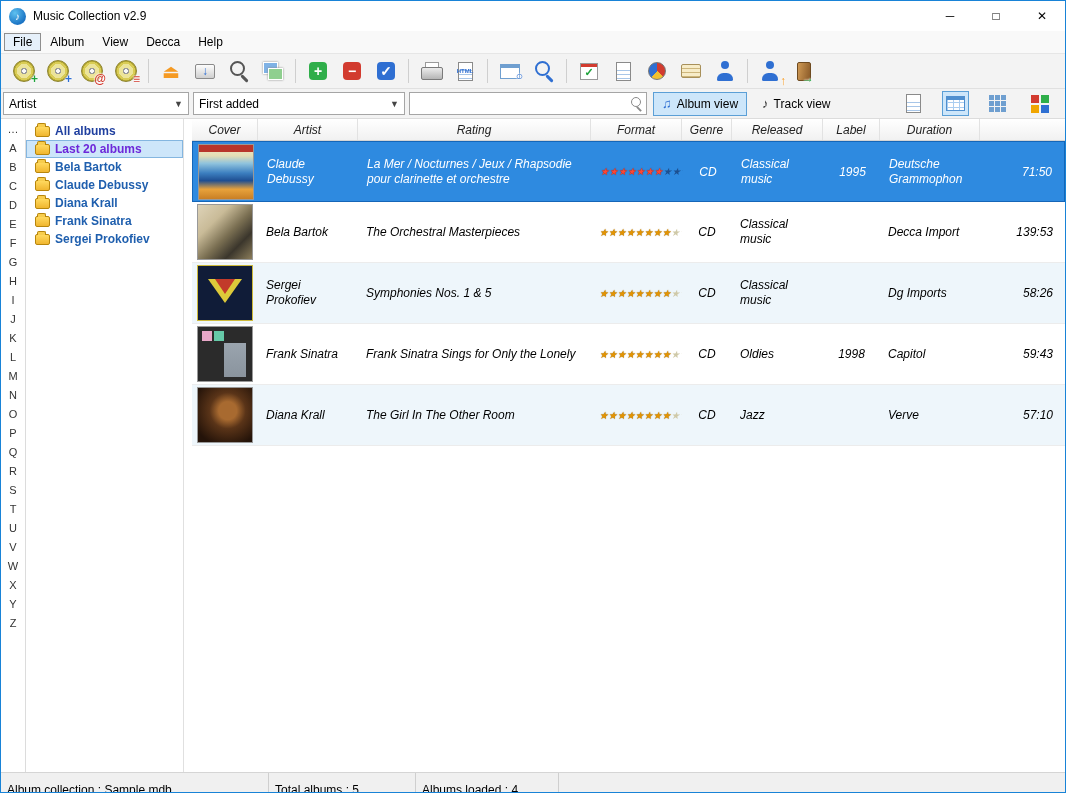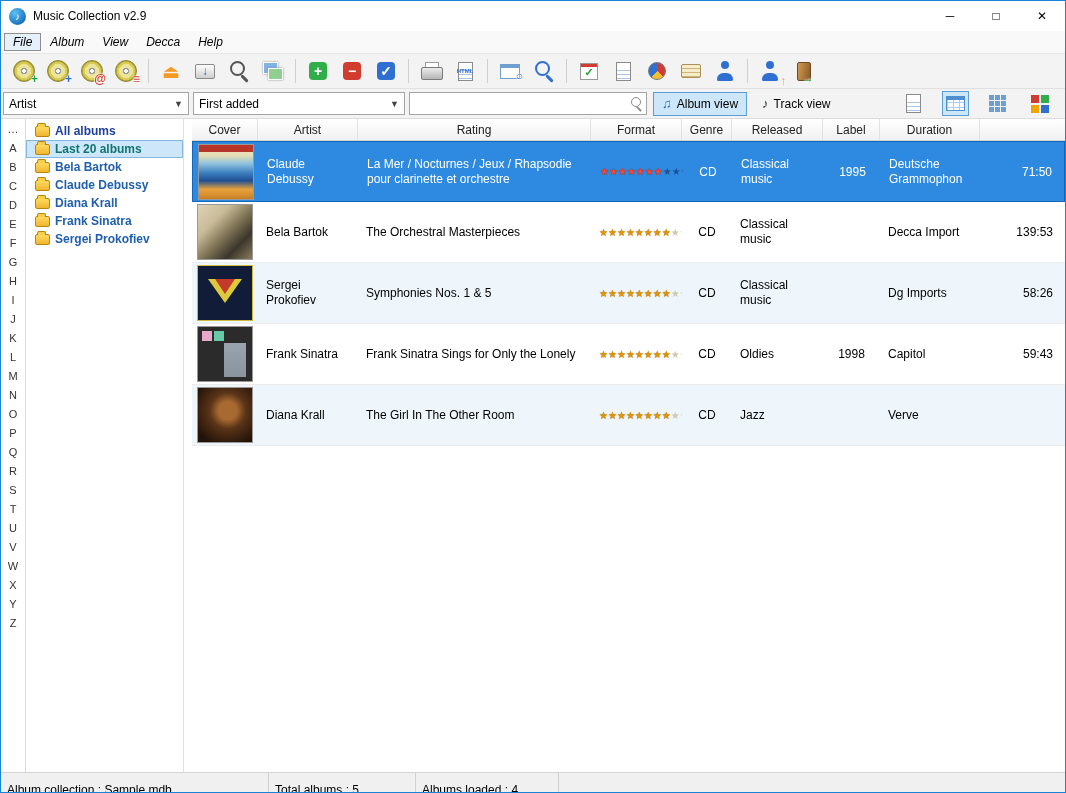--- a/index.html
+++ b/index.html
@@ -12,21 +12,21 @@
   
   .titlebar { height:30px; display:flex; align-items:center; padding-left:8px; background:#fff; }
   .app-icon { width:17px; height:17px; border-radius:50%;
     background: radial-gradient(circle at 35% 30%, #5ec1f0, #1b74c4 70%);
     color:#fff; font-size:10px; display:flex; align-items:center; justify-content:center; margin-right:7px; }
   .title-text { font-size:12px; }
   .win-controls { margin-left:auto; display:flex; height:30px; }
   .win-btn { width:46px; height:30px; display:flex; align-items:center; justify-content:center; font-size:12px; color:#000; cursor:pointer; }
   
   .menubar { height:22px; display:flex; align-items:center; padding-left:3px; background:#f9f9f9; }
-  .menu-item { padding:2px 9px; cursor:pointer;font-style:italic; }
+  .menu-item { padding:2px 9px; cursor:pointer; }
   .menu-item.active { border:1px solid #8f8f8f; background:#e6f0fa; padding:1px 8px; }
   
   .toolbar { height:36px; display:flex; align-items:center; padding:0 6px; background:#f3f3f3; border-top:1px solid #e6e6e6; border-bottom:1px solid #e0e0e0; }
   .tb-btn { width:34px; height:30px; display:flex; align-items:center; justify-content:center; cursor:pointer; border-radius:3px; }
   .tb-sep { width:1px; height:24px; background:#cfcfcf; margin:0 5px; }
   .tbi { position:relative; width:24px; height:24px; display:flex; align-items:center; justify-content:center; }
   .tbi .g { font-style:normal; line-height:1; z-index:2; }
   .badge { position:absolute; right:-4px; bottom:-4px; font-weight:900; font-size:12px; line-height:1;
     text-shadow:0 0 2px #fff,0 0 2px #fff,0 0 2px #fff; z-index:3; }
   .i-cd { width:22px; height:22px; border-radius:50%; border:1px solid #8d8430;
@@ -85,26 +85,26 @@
                 linear-gradient(#2f6fd2,#2f6fd2) 10px 10px/8px 8px no-repeat; }
   
   .main { display:flex; height:653px; background:#fff; }
   .alpha-strip { width:25px; border-right:1px solid #dcdcdc; display:flex; flex-direction:column; align-items:center; padding-top:1px; }
   .alpha { width:100%; height:19px; line-height:19px; text-align:center; font-size:11px; color:#333; cursor:pointer; }
   .tree { width:157px; padding-top:3px; overflow:hidden; }
   .tree-item { height:18px; display:flex; align-items:center; padding:0 4px 0 8px; font-weight:bold; cursor:pointer; border:1px solid transparent; white-space:nowrap; }
   .tree-item.selected { background:#cde6fa; border-color:#84b6e0; }
   .tree-item .lbl { margin-left:5px; }
   .v-all .lbl { color:#1f3f9f; }
-  .v-last .lbl { color:#0f766e; }
+  .v-last .lbl { color:#6d28d9; }
   .v-artist .lbl { color:#1f5fae; }
   .folder { width:15px; height:11px; background:linear-gradient(#ffd95e,#f0b62f); border:1px solid #b8860b; border-radius:2px; position:relative; flex:none; }
   .folder::before { content:""; position:absolute; top:-4px; left:1px; width:7px; height:3px; background:#f7cd4e; border:1px solid #b8860b; border-bottom:none; border-radius:2px 2px 0 0; }
   .splitter { width:9px; border-left:1px solid #e0e0e0; cursor:col-resize; background:#fff; }
-  .content { flex:1; display:flex; flex-direction:column; overflow:hidden; }
+  .content { flex:1; display:flex; flex-direction:column; overflow:hidden;font-style:italic; }
   
   .thead, .trow { display:grid; grid-template-columns: 66px 100px 233px 91px 50px 91px 57px 100px 1fr; }
   .thead { height:22px; background:linear-gradient(#ffffff,#f1f1f1); border-bottom:1px solid #d5d5d5; }
   .hcell { display:flex; align-items:center; justify-content:center; border-right:1px solid #e2e2e2; color:#222; cursor:pointer; overflow:hidden; }
   .tbody { flex:1; overflow:hidden; }
   .trow { height:61px; border-bottom:1px solid #ececec; background:#fff; cursor:pointer; }
   .trow.alt { background:#eef6fb; }
   .trow.selected { background:#2e8ae0; color:#fff; border:1px solid #1566b8; }
   .tc { display:flex; align-items:center; padding:0 8px; overflow:hidden; }
   .c-cover { justify-content:center; padding:0; }
@@ -436,20 +436,21 @@
           </div>
           <div class="tc c-artist wrap">Diana Krall</div>
           <div class="tc c-title wrap">The Girl In The Other Room</div>
           <div class="tc c-rating">
             <span class="stars"><span class="sf">★★★★★★★★</span><span class="se">★★</span></span>
           </div>
           <div class="tc c-format">CD</div>
           <div class="tc c-genre wrap">Jazz</div>
           <div class="tc c-released"></div>
           <div class="tc c-label wrap">Verve</div>
+          <div class="tc c-duration">57:10</div>
         </div>
       </div>
   </div>
 </div>
 
 <div class="statusbar">
     <div class="scell s0">Album collection : Sample.mdb</div>
     <div class="scell s1">Total albums : 5</div>
     <div class="scell s2">Albums loaded : 4</div>
     <div class="scell s3">Filter : Last 20 albums</div>

